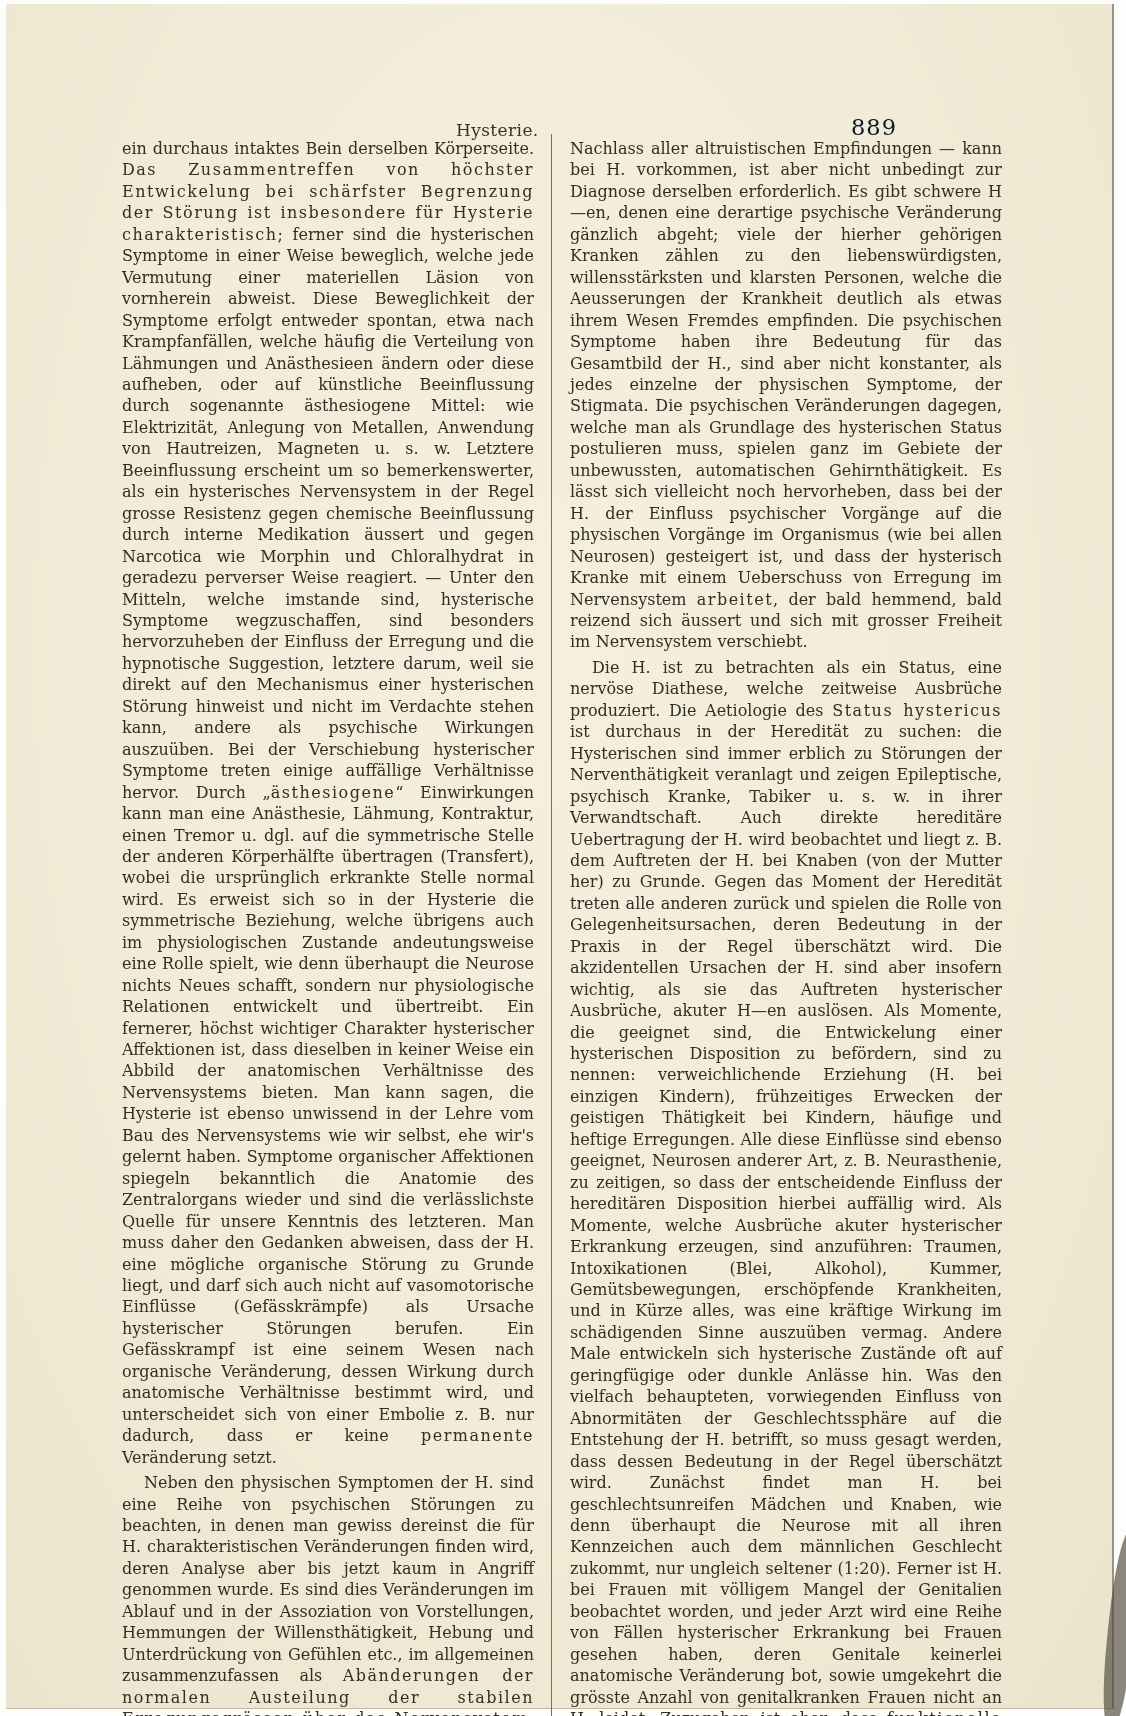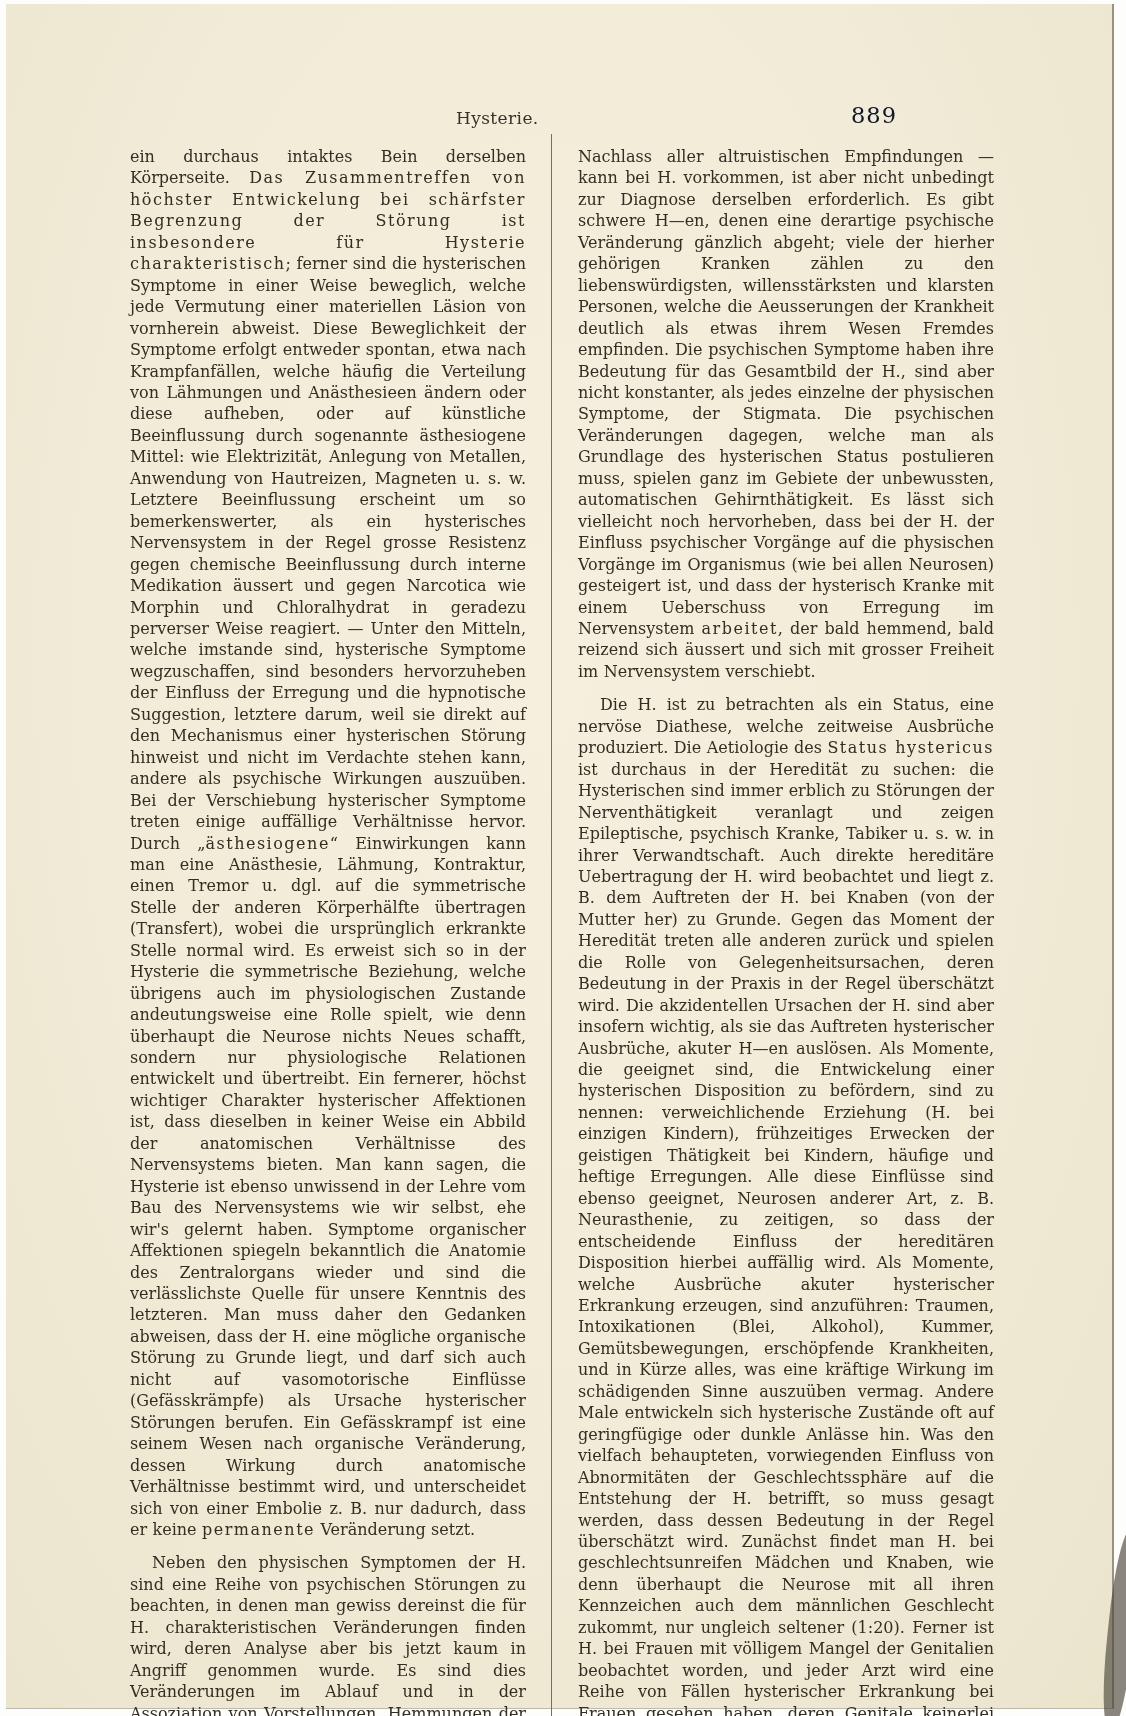--- a/index.html
+++ b/index.html
@@ -25,37 +25,37 @@
   .corner-shadow {
     position:absolute;
     right:-8px; bottom:-14px;
     width:26px; height:200px;
     background:#4d463a;
     opacity:.65;
     transform:rotate(6deg);
     border-radius:45%;
   }
 
-  .header { position:absolute; left:0; top:102px; width:1116px; height:34px; }
+  .header { position:absolute; left:0; top:114px; width:1116px; height:34px; }
   .running-title {
     position:absolute; left:456px; top:6px;
     font-size:17px; color:#37322a; letter-spacing:.4px;
   }
   .page-number {
     position:absolute; left:851px; top:0;
     font-size:22.5px; color:#0f172a; letter-spacing:1px;
   }
 
   .columns {
     position:absolute; left:118px; top:134px;
     display:flex; align-items:flex-start;
   }
   .col { color:#332d23; }
   .col p {
-    margin:12px;
+    margin:4px;
     font-size:16px;
     line-height:21.45px;
     text-align:justify;
     hyphens:auto; -webkit-hyphens:auto;
     word-spacing:.02em;
   }
   .col p.indent { text-indent:22px; }
   .col-left  { width:420px; padding-right:13px; border-right:1px solid #776f60; }
   .col-right { width:440px; padding-left:14px; }
 

